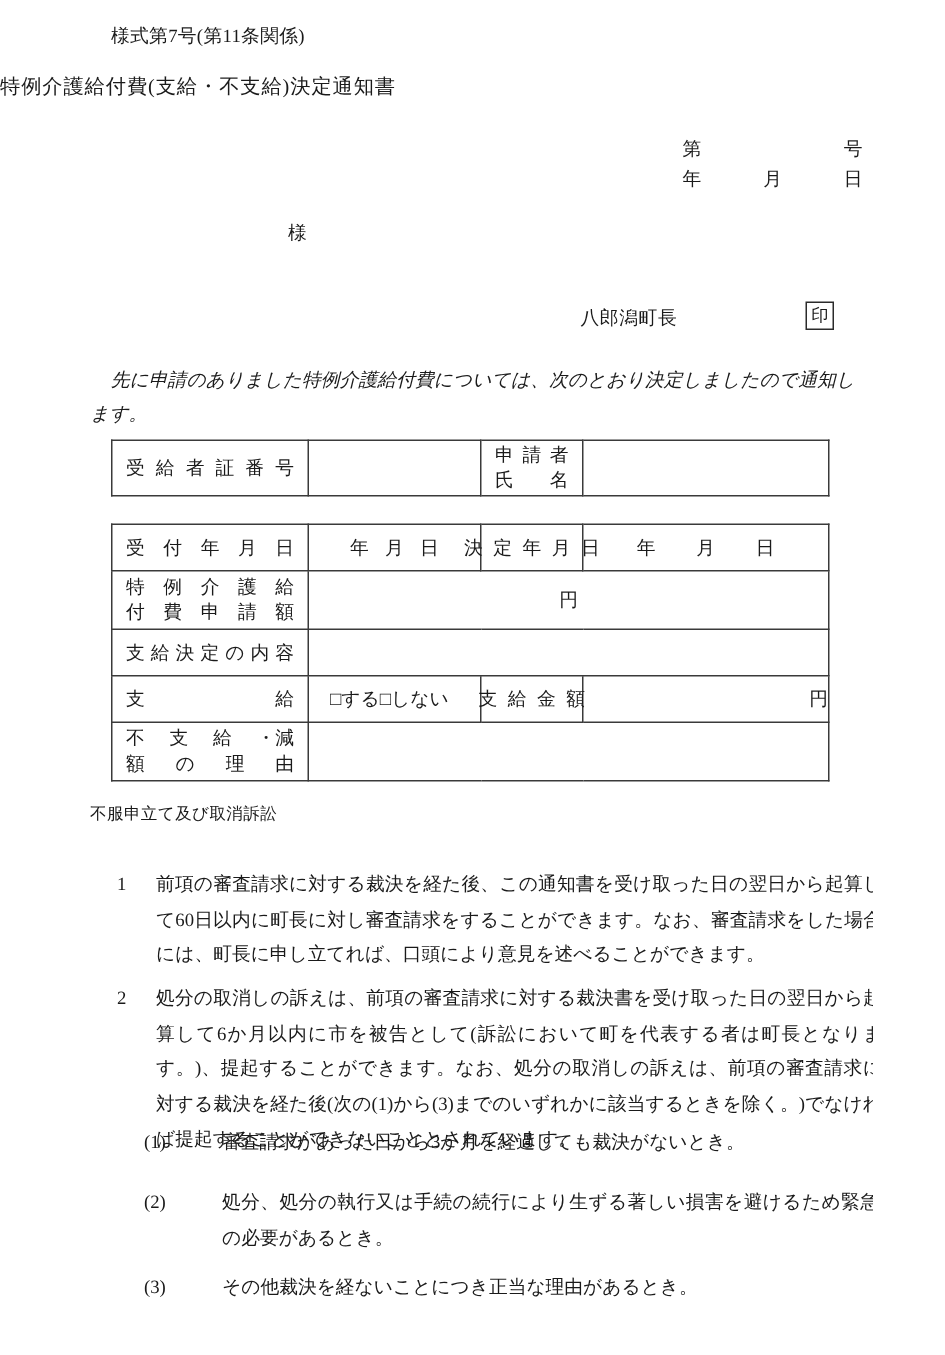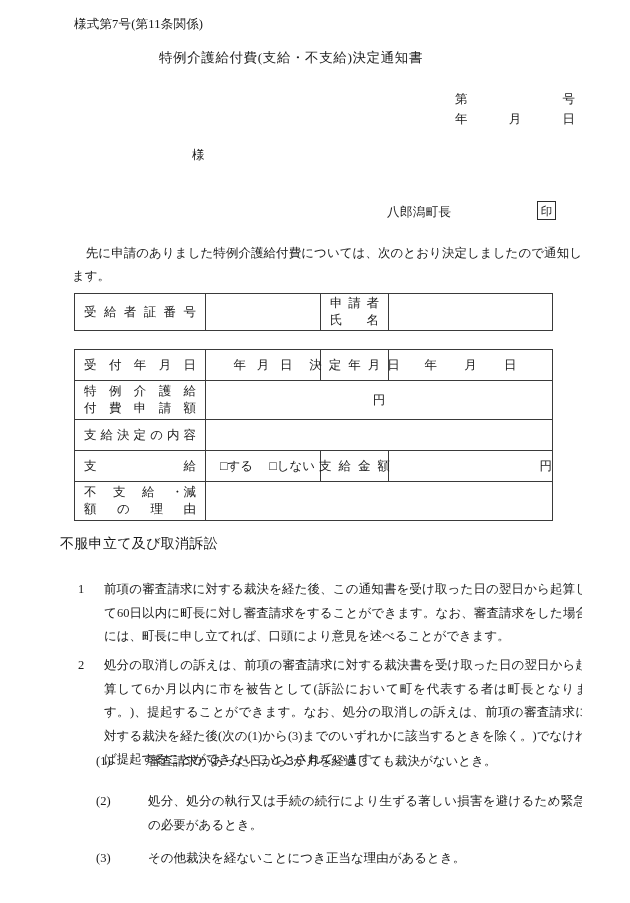--- a/index.html
+++ b/index.html
@@ -29,21 +29,20 @@
     left: 74px;
     top: 16px;
     font-size: 12.5px;
     letter-spacing: 0.2px;
     white-space: nowrap;
   }
   .doc-title {
     left: 0;
     right: 0;
     top: 49px;
-    text-align: center;
     font-size: 13.5px;
     letter-spacing: 0.6px;
   }
 
   
   .meta-block {
     left: 455px;
     top: 89px;
     width: 120px;
     font-size: 12.5px;
@@ -77,27 +76,28 @@
     height: 19px;
     border: 1px solid #2b2b2b;
     font-size: 11.5px;
     line-height: 18px;
     text-align: center;
     box-sizing: border-box;
   }
 
   
   .intro {
-    left: 72px;
+    left: 60px;
     top: 242px;
     width: 510px;
     font-size: 12.5px;
     line-height: 23px;
     text-indent: 1.1em;
     text-align: justify;
+    font-style: italic;
   }
 
   
   table.form-table {
     position: absolute;
     border-collapse: collapse;
     table-layout: fixed;
     font-size: 12.5px;
   }
   table.form-table td {
@@ -125,31 +125,30 @@
     display: flex;
     justify-content: space-around;
     padding: 0 22px;
     box-sizing: border-box;
     white-space: nowrap;
   }
   .yen-center { text-align: center; }
   .yen-right { text-align: right; padding-right: 22px; box-sizing: border-box; }
   .checks {
     display: flex;
-    gap: 16px;
     padding-left: 14px;
     box-sizing: border-box;
     white-space: nowrap;
   }
 
   
   .section-head {
     left: 60px;
     top: 535px;
-    font-size: 14px;
+    font-size: 11px;
     letter-spacing: 0.3px;
   }
   .num-item {
     position: absolute;
     width: 510px;
     font-size: 12.5px;
     line-height: 23.5px;
     text-align: justify;
   }
   .num-item .marker {

